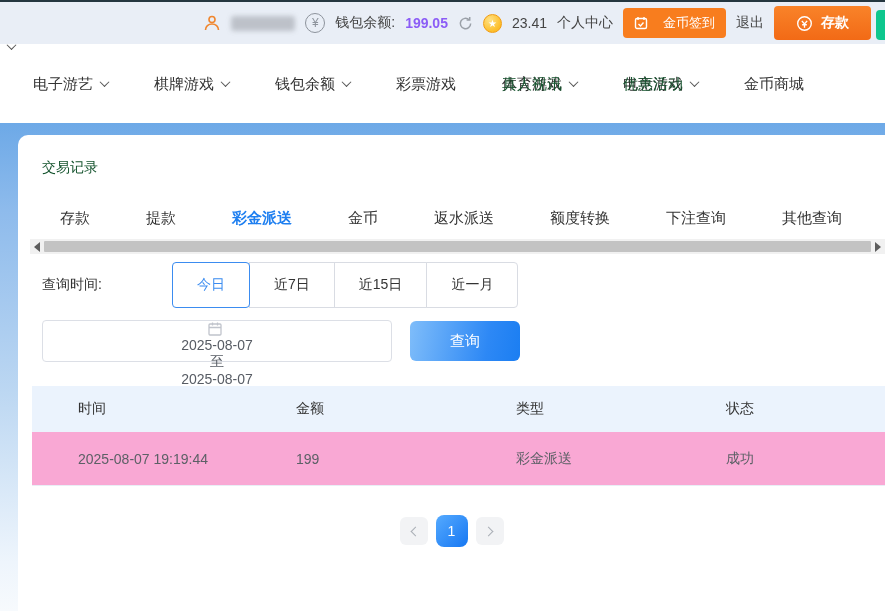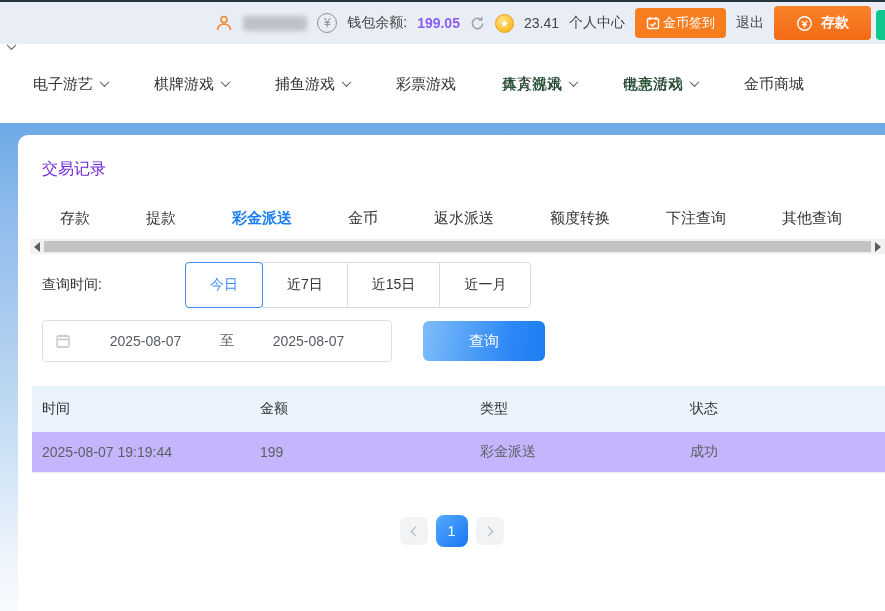--- a/index.html
+++ b/index.html
@@ -15,21 +15,21 @@
   .user-icon { color:#f0862e; display:flex; }
   .blur-name { width:64px; height:15px; border-radius:3px; background:#b6bac2; filter:blur(2.5px); opacity:.85; }
   .yen-circle { width:20px; height:20px; border:1.6px solid #8d939c; border-radius:50%;
                 color:#8d939c; font-size:12px; display:flex; align-items:center; justify-content:center; }
   .balance { color:#8b5cf6; font-weight:bold; }
   .refresh-icon { color:#9aa0a8; display:flex; }
   .gold-coin { width:19px; height:19px; border-radius:50%;
                background:radial-gradient(circle at 35% 30%, #ffe285, #fdbe2a 70%);
                border:1.5px solid #f29d12; color:#fff; font-size:10px;
                display:flex; align-items:center; justify-content:center; }
-  .btn-signin { display:flex; align-items:center; gap:3px; background:#f87d1e; color:#fff;
+  .btn-signin { display:flex; align-items:center; gap:15px; background:#f87d1e; color:#fff;
                 font-size:13px; padding:6px 11px; border-radius:4px; border:none; cursor:pointer; }
   .btn-deposit { display:flex; align-items:center; gap:8px;
                  background:linear-gradient(180deg,#f98329,#f26a16); color:#fff; font-weight:bold;
                  font-size:14px; padding:8px 22px; border-radius:4px; border:none; cursor:pointer; }
   .green-sliver { position:absolute; right:0; top:8px; width:9px; height:30px;
                   background:#0ec78e; border-radius:4px 0 0 4px; }
 
   
   .nav { position:absolute; left:0; top:46px; width:885px; height:77px; background:#fff;
          display:flex; font-size:15px; color:#333; }
@@ -40,64 +40,64 @@
   .chev { display:inline-block; width:7px; height:7px; border-right:1.6px solid #555;
           border-bottom:1.6px solid #555; transform:rotate(45deg) translate(-1px,-1px);
           margin-left:8px; margin-top:-3px; }
 
   
   .main { position:absolute; left:0; top:123px; width:885px; height:488px;
           background:linear-gradient(180deg,#6da9e7 0%, #8ebbec 18%, #bcd7f2 55%, #eef5fc 90%, #f7fafd 100%); }
   .panel { position:absolute; left:18px; top:12px; width:867px; height:476px;
            background:#fff; border-radius:10px 0 0 0; overflow:hidden; }
 
-  .panel-title { position:absolute; left:24px; top:24px; font-size:16px; color:#6d28d9; }
+  .panel-title { position:absolute; left:24px; top:24px; font-size:14px; color:#14532d; }
 
   .tabs { position:absolute; left:42px; top:74px; width:830px; display:flex; gap:56px;
           font-size:15px; color:#333; white-space:nowrap; overflow:hidden; }
   .tab { cursor:pointer; }
   .tab.active { color:#1e7ff0; font-weight:bold; }
 
   
   .hscroll { position:absolute; left:12px; top:104px; width:855px; height:15px;
              background:#f1f1f1; display:flex; align-items:center; }
   .hs-arrow { width:0; height:0; margin:0 4px; }
   .hs-left  { border-top:5px solid transparent; border-bottom:5px solid transparent; border-right:6px solid #5d5d5d; }
   .hs-right { border-top:5px solid transparent; border-bottom:5px solid transparent; border-left:6px solid #5d5d5d; }
   .hs-thumb { flex:1; height:11px; background:#c3c3c3; border-radius:1px; }
 
-  .form-row { position:absolute; left:24px; display:flex; align-items:center; font-size:14px; color:#333;gap:13px; }
+  .form-row { position:absolute; left:24px; display:flex; align-items:center; font-size:14px; color:#333; }
   .row-query { top:127px; }
   .row-filter { top:185px; }
   .row-label { width:130px; }
 
   .btn-group { display:flex; }
   .bg-btn { height:46px; padding:0 24px; background:#fff; border:1px solid #d9dce3;
             font-size:14px; color:#333; display:flex; align-items:center; cursor:pointer;
             margin-left:-1px; font-family:inherit; }
   .bg-btn:first-child { margin-left:0; border-radius:4px 0 0 4px; }
   .bg-btn:last-child { border-radius:0 4px 4px 0; }
   .bg-btn.active { border:1px solid #3b8cf0; color:#3b8cf0; border-radius:4px; position:relative; z-index:2; }
 
   .date-box { width:350px; height:42px; border:1px solid #dcdfe6; border-radius:4px;
-              display:flex; align-items:center; padding:0 12px; color:#575c64; background:#fff; }
+              display:flex; align-items:center; padding:0 12px; color:#575c64; background:#fff;flex-direction:column; }
   .cal-icon { color:#c0c4cc; display:flex; margin-right:4px; }
   .date-val { flex:1; text-align:center; }
   .date-sep { padding:0 4px; color:#575c64; }
 
-  .btn-search { margin-left:18px; width:122px; height:40px; border:none; border-radius:6px;
+  .btn-search { margin-left:18px; width:110px; height:40px; border:none; border-radius:6px;
                 background:linear-gradient(100deg,#7fbdfa 0%, #2d88f5 70%, #1b7ef2 100%);
                 color:#fff; font-size:15px; cursor:pointer; font-family:inherit; }
 
   
   .table { position:absolute; left:14px; top:251px; width:853px; font-size:14px; }
   .t-head { display:flex; background:#ebf3fd; height:46px; align-items:center; color:#333; }
-  .t-row  { display:flex; background:#c4b5fd; height:41px; align-items:center; color:#5c6066;
+  .t-row  { display:flex; background:#f9a8d4; height:54px; align-items:center; color:#5c6066;
             border-bottom:1px solid #e9eef5; }
-  .c1 { width:218px; padding-left:10px; } .c2 { width:220px; padding-left:10px; }
+  .c1 { width:218px; padding-left:10px;margin-left:36px; } .c2 { width:220px; padding-left:10px; }
   .c3 { width:210px; padding-left:10px; } .c4 { flex:1; padding-left:10px; }
 
   
   .pager { position:absolute; left:0; top:380px; width:867px; display:flex;
            justify-content:center; align-items:center; gap:8px; }
   .pg-nav { width:28px; height:28px; background:#f2f3f5; border-radius:6px; border:none;
             display:flex; align-items:center; justify-content:center; cursor:pointer; }
   .pg-chev { width:7px; height:7px; border-right:1.6px solid #aaafb6; border-bottom:1.6px solid #aaafb6; }
   .pg-chev.left  { transform:rotate(135deg); margin-left:3px; }
   .pg-chev.right { transform:rotate(-45deg); margin-right:3px; }
@@ -153,21 +153,21 @@
 
     <div class="nav-item">
       <span class="nav-label-wrap"><span>电子游艺</span></span>
       <span class="chev"></span>
     </div>
     <div class="nav-item">
       <span class="nav-label-wrap"><span>棋牌游戏</span></span>
       <span class="chev"></span>
     </div>
     <div class="nav-item">
-      <span class="nav-label-wrap"><span>捕鱼游戏</span></span>
+      <span class="nav-label-wrap"><span>钱包余额</span></span>
       <span class="chev"></span>
     </div>
     <div class="nav-item">
       <span class="nav-label-wrap"><span>彩票游戏</span></span>
     </div>
     <div class="nav-item">
       <span class="nav-label-wrap">
         <span>体育游戏</span>
         <span class="nav-overlay">真人视讯</span>
       </span>

